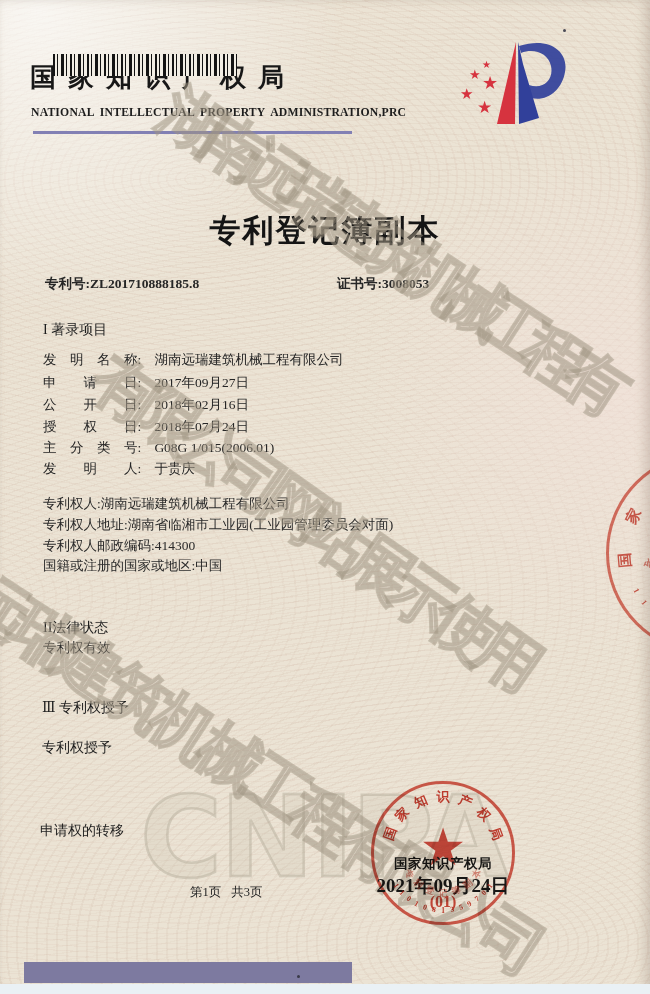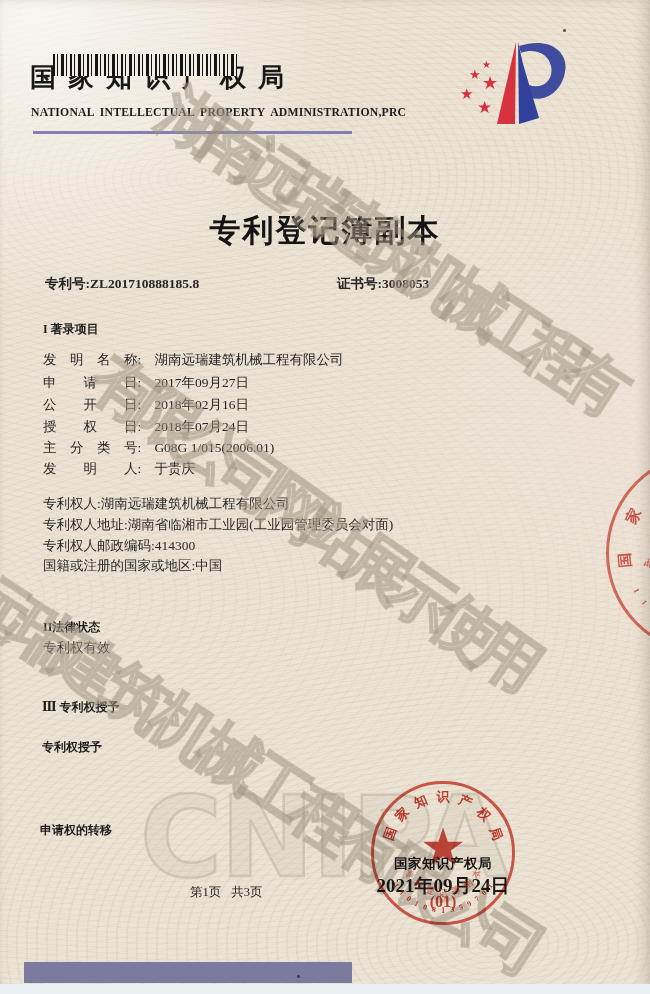--- a/index.html
+++ b/index.html
@@ -22,21 +22,21 @@
              transform:scaleX(.9);transform-origin:0 0;white-space:nowrap;}
   .header-rule{left:33px;top:131px;width:319px;height:3px;background:#8280b4;}
   .barcode{left:53px;top:54px;width:184px;height:22px;background-color:#f2eee5;
     background-image:repeating-linear-gradient(90deg,#141414 0 2px,rgba(0,0,0,0) 2px 4px,#141414 4px 5px,rgba(0,0,0,0) 5px 8px,#141414 8px 11px,rgba(0,0,0,0) 11px 13px,#141414 13px 14px,rgba(0,0,0,0) 14px 17px);}
   .logo{left:455px;top:38px;width:120px;height:92px;}
   
   .doc-title{left:0;top:202px;width:650px;text-align:center;font-size:31px;font-weight:bold;letter-spacing:2px;color:#141414;}
   .patent-no{left:45px;top:267px;font-size:13.5px;font-weight:600;}
   .cert-no{left:337px;top:267px;font-size:13.5px;font-weight:600;}
   
-  .sec-head{font-size:12px;font-weight:bold;color:#1e1e1e;}
+  .sec-head{font-size:14px;font-weight:normal;color:#1e1e1e;}
   .body-line{font-size:13.5px;color:#2a2a2a;white-space:nowrap;}
   .row{position:absolute;left:43px;font-size:13.5px;white-space:nowrap;}
   .row .lbl{display:inline-block;width:108px;}
   .row .val{display:inline-block;}
   
   .wm{position:absolute;transform-origin:0 0;font-weight:bold;white-space:nowrap;
       color:rgba(163,152,134,.16);-webkit-text-stroke:2px rgba(158,148,130,.48);z-index:4;pointer-events:none;}
   .wm-band{font-size:64px;}
   .wm-cnipa{left:140px;top:772px;font-size:112px;font-family:"DejaVu Sans","Liberation Sans",sans-serif;
             letter-spacing:-2px;color:rgba(197,188,172,.20);-webkit-text-stroke:2.5px rgba(184,175,158,.5);z-index:2;}

